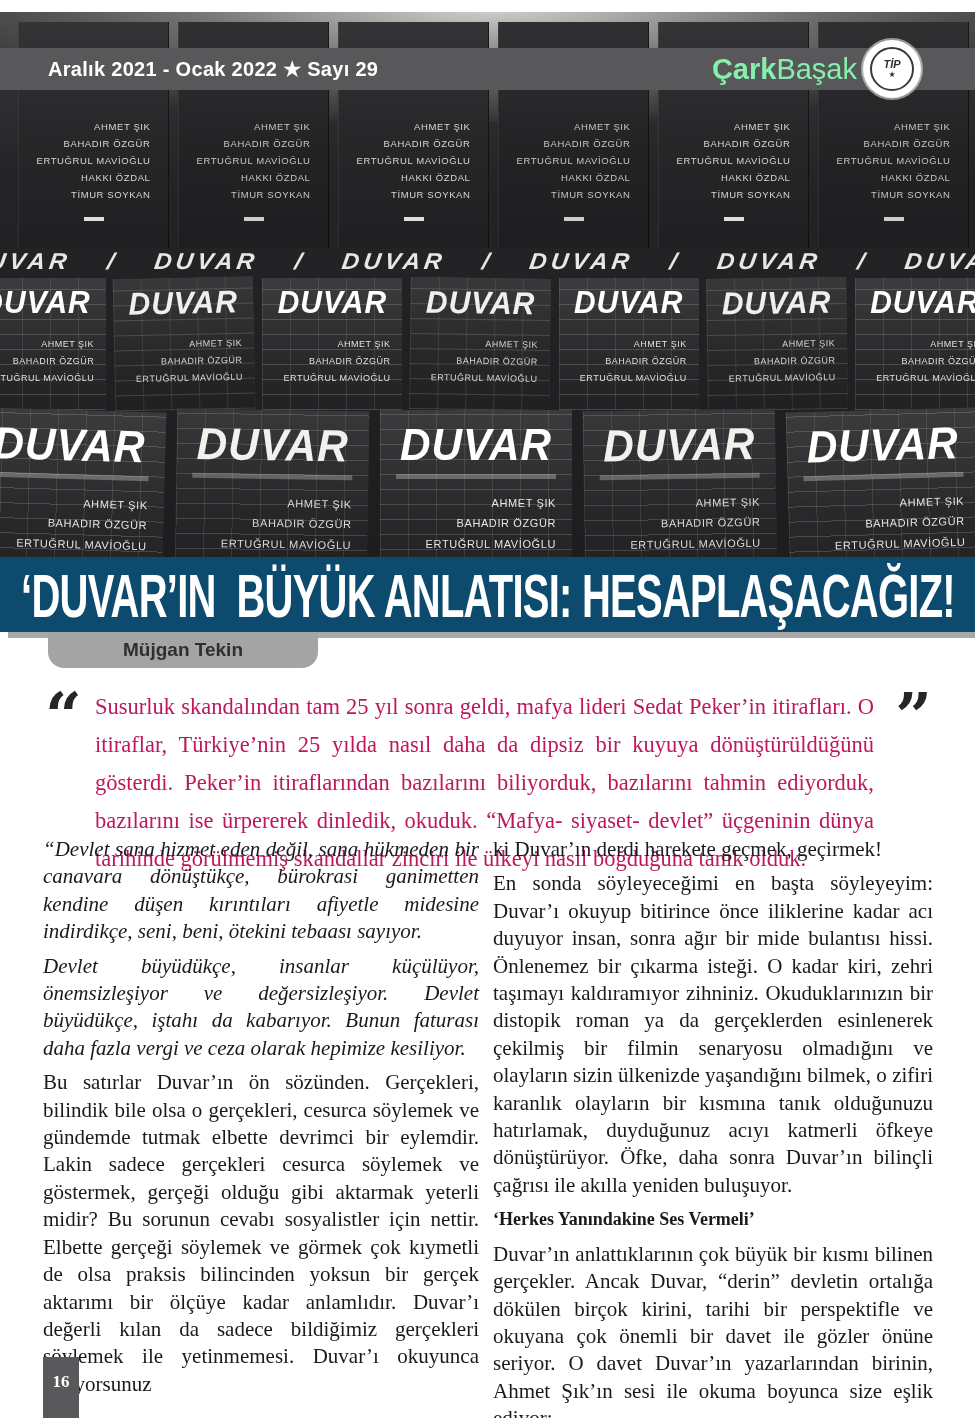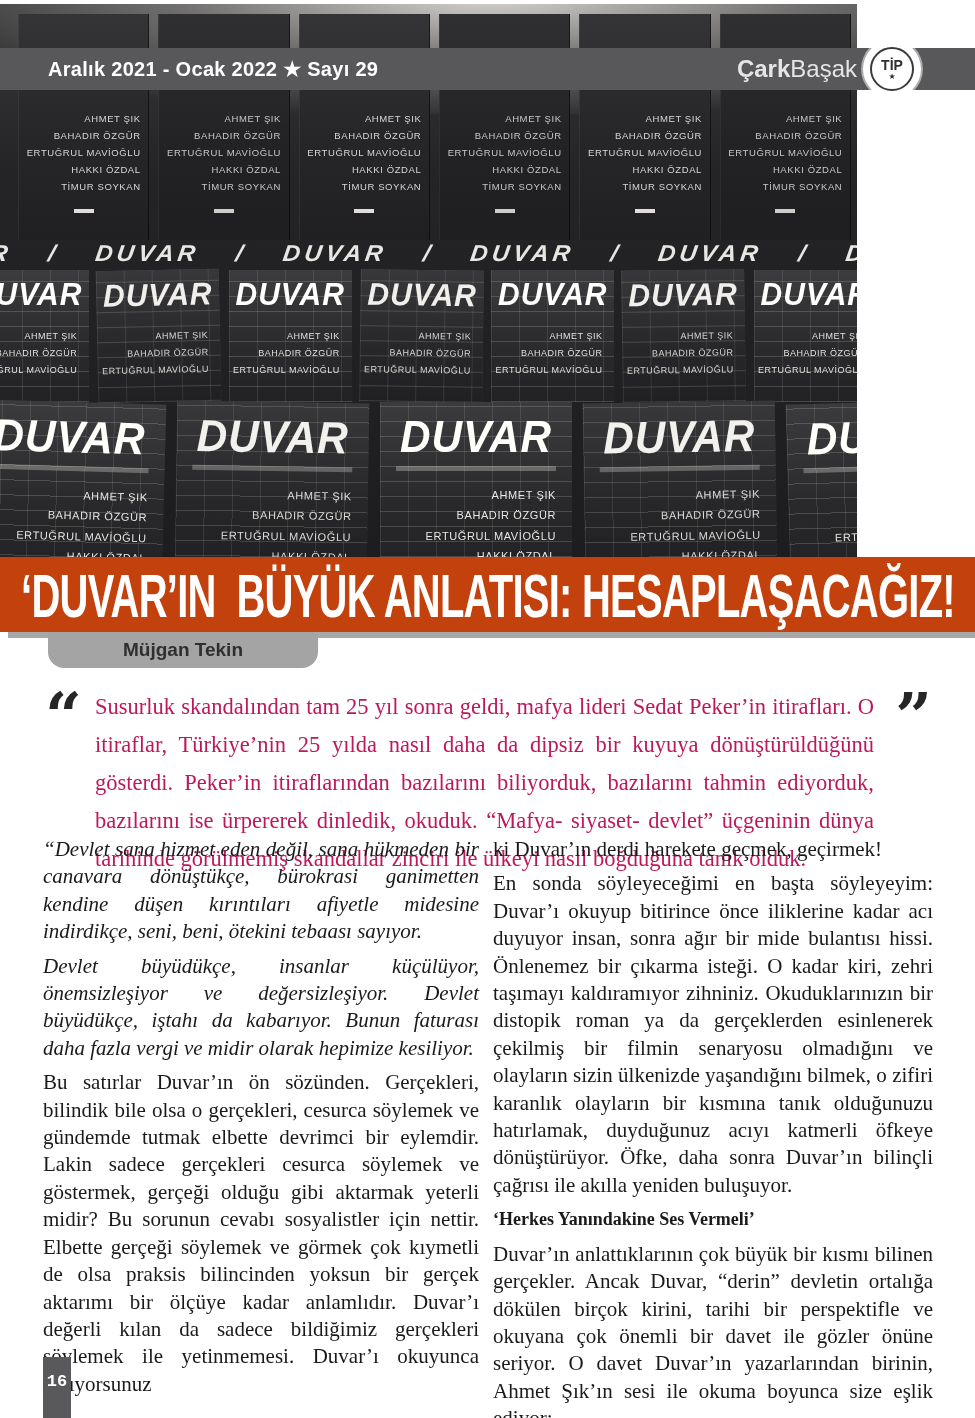--- a/index.html
+++ b/index.html
@@ -5,21 +5,21 @@
   * { margin:0; padding:0; box-sizing:border-box; }
   html,body { background:#e9e9e9; }
   .page {
     position:relative; width:975px; height:1418px; margin:0 auto;
     background:#ffffff; overflow:hidden;
     font-family:"Liberation Serif", serif; color:#1a1a1a;
   }
 
   
   .photo {
-    position:absolute; top:4px; left:0; width:857px; height:557px;
+    position:absolute; top:12px; left:0; width:975px; height:557px;
     background:linear-gradient(180deg,#39393b 0%, #242426 30%, #1d1d1f 100%);
     overflow:hidden;
   }
   .photo-glow {
     position:absolute; top:-60px; left:-60px; width:1100px; height:170px;
     background:radial-gradient(ellipse at 50% 30%, rgba(226,223,219,0.95) 0%, rgba(160,158,155,0.55) 40%, rgba(60,60,62,0) 75%);
   }
   .backs-row {
     position:absolute; top:10px; left:18px; right:6px; height:226px;
     display:flex; gap:9px;
@@ -101,40 +101,40 @@
   
   .header-band {
     position:absolute; top:48px; left:0; width:975px; height:42px;
     background:#58585a; z-index:5;
     display:flex; align-items:center;
     font-family:"Liberation Sans", sans-serif;
   }
   .issue-info {
     margin-left:48px; color:#ffffff; font-weight:700; font-size:20px; letter-spacing:0.3px;
   }
-  .brand { position:absolute; right:118px; color:#e5e5e5; font-size:24px; }
+  .brand { position:absolute; right:118px; color:#86efac; font-size:29px; }
   .brand-bold { font-weight:700; }
   .brand-light { font-weight:400; }
   .logo {
     position:absolute; top:40px; right:54px; width:58px; height:58px; z-index:6;
     background:#ffffff; border-radius:50%;
     display:flex; flex-direction:column; align-items:center; justify-content:center;
     box-shadow:0 0 0 2px rgba(255,255,255,0.5);
   }
   .logo-ring {
     width:44px; height:44px; border-radius:50%; border:2.5px solid #3a3a3c;
     display:flex; flex-direction:column; align-items:center; justify-content:center;
   }
-  .logo-text { font-family:"Liberation Sans", sans-serif; font-weight:700; font-size:14px; color:#2e2e30; line-height:1; }
+  .logo-text { font-family:"Liberation Sans", sans-serif; font-weight:700; font-size:11px; color:#2e2e30; line-height:1;font-style:italic; }
   .logo-star { font-size:8px; color:#2e2e30; line-height:1; margin-top:1px; }
 
   
   .headline-band {
     position:absolute; top:557px; left:0; width:975px; height:75px;
-    background:#c2410c; display:flex; align-items:center; justify-content:center;
+    background:#0c4a6e; display:flex; align-items:center; justify-content:center;
     overflow:hidden;
   }
   .headline-text {
     white-space:pre; color:#ffffff;
     font-family:"Liberation Sans", sans-serif; font-weight:700; font-size:54px;
     letter-spacing:-1px; transform:scale(0.74, 1.14);
   }
   .gray-strip { position:absolute; top:632px; left:8px; right:0; height:6px; background:#a9a8a8; }
   .author-tag {
     position:absolute; top:632px; left:48px; width:270px; height:36px;
@@ -158,23 +158,23 @@
   .col-left { left:43px; width:436px; }
   .col-right { left:493px; width:440px; }
   .col p { margin-bottom:7px; }
   .col p.italic { font-style:italic; }
   .subheading {
     font-weight:700; font-size:18px; margin:6px 0 7px; text-align:left;
   }
 
   
   .page-num-box {
-    position:absolute; left:43px; top:1357px; width:28px; height:61px;
+    position:absolute; left:43px; top:1357px; width:36px; height:61px;
     background:#59585a; color:#ffffff;
-    font-family:Liberation Mono, monospace; font-weight:700; font-size:17px;
+    font-family:Liberation Serif, serif; font-weight:700; font-size:17px;
     display:flex; justify-content:center; padding-top:15px;
   }
 </style>
 </head>
 <body>
 
 <div class="page">
 
   <div class="photo">
     <div class="photo-glow"></div>
@@ -347,21 +347,21 @@
   <div class="author-tag">Müjgan Tekin</div>
 
   <div class="lede">
     <span class="quote-mark quote-open">“</span>
     <span class="quote-mark quote-close">”</span>
     <p class="lede-text">Susurluk skandalından tam 25 yıl sonra geldi, mafya lideri Sedat Peker’in itirafları. O itiraflar, Türkiye’nin 25 yılda nasıl daha da dipsiz bir kuyuya dönüştürüldüğünü gösterdi. Peker’in itiraflarından bazılarını biliyorduk, bazılarını tahmin ediyorduk, bazılarını ise ürpererek dinledik, okuduk. “Mafya- siyaset- devlet” üçgeninin dünya tarihinde görülmemiş skandallar zinciri ile ülkeyi nasıl boğduğuna tanık olduk.</p>
   </div>
 
   <div class="col col-left">
     <p class="italic">“Devlet sana hizmet eden değil, sana hükmeden bir canavara dönüştükçe, bürokrasi ganimetten kendine düşen kırıntıları afiyetle midesine indirdikçe, seni, beni, ötekini tebaası sayıyor.</p>
-    <p class="italic">Devlet büyüdükçe, insanlar küçülüyor, önemsizleşiyor ve değersizleşiyor. Devlet büyüdükçe, iştahı da kabarıyor. Bunun faturası daha fazla vergi ve midir olarak hepimize kesiliyor.</p>
+    <p class="italic">Devlet büyüdükçe, insanlar küçülüyor, önemsizleşiyor ve değersizleşiyor. Devlet büyüdükçe, iştahı da kabarıyor. Bunun faturası daha fazla vergi ve ceza olarak hepimize kesiliyor.</p>
     <p>Bu satırlar Duvar’ın ön sözünden. Gerçekleri, bilindik bile olsa o gerçekleri, cesurca söylemek ve gündemde tutmak elbette devrimci bir eylemdir. Lakin sadece gerçekleri cesurca söylemek ve göstermek, gerçeği olduğu gibi aktarmak yeterli midir? Bu sorunun cevabı sosyalistler için nettir. Elbette gerçeği söylemek ve görmek çok kıymetli de olsa praksis bilincinden yoksun bir gerçek aktarımı bir ölçüye kadar anlamlıdır. Duvar’ı değerli kılan da sadece bildiğimiz gerçekleri söylemek ile yetinmemesi. Duvar’ı okuyunca anlıyorsunuz</p>
   </div>
 
   <div class="col col-right">
     <p>ki Duvar’ın derdi harekete geçmek, geçirmek!</p>
     <p>En sonda söyleyeceğimi en başta söyleyeyim: Duvar’ı okuyup bitirince önce iliklerine kadar acı duyuyor insan, sonra ağır bir mide bulantısı hissi. Önlenemez bir çıkarma isteği. O kadar kiri, zehri taşımayı kaldıramıyor zihniniz. Okuduklarınızın bir distopik roman ya da gerçeklerden esinlenerek çekilmiş bir filmin senaryosu olmadığını ve olayların sizin ülkenizde yaşandığını bilmek, o zifiri karanlık olayların bir kısmına tanık olduğunuzu hatırlamak, duyduğunuz acıyı katmerli öfkeye dönüştürüyor. Öfke, daha sonra Duvar’ın bilinçli çağrısı ile akılla yeniden buluşuyor.</p>
     <h2 class="subheading">‘Herkes Yanındakine Ses Vermeli’</h2>
     <p>Duvar’ın anlattıklarının çok büyük bir kısmı bilinen gerçekler. Ancak Duvar, “derin” devletin ortalığa dökülen birçok kirini, tarihi bir perspektifle ve okuyana çok önemli bir davet ile gözler önüne seriyor. O davet Duvar’ın yazarlarından birinin, Ahmet Şık’ın sesi ile okuma boyunca size eşlik ediyor:</p>
 
   </div>

